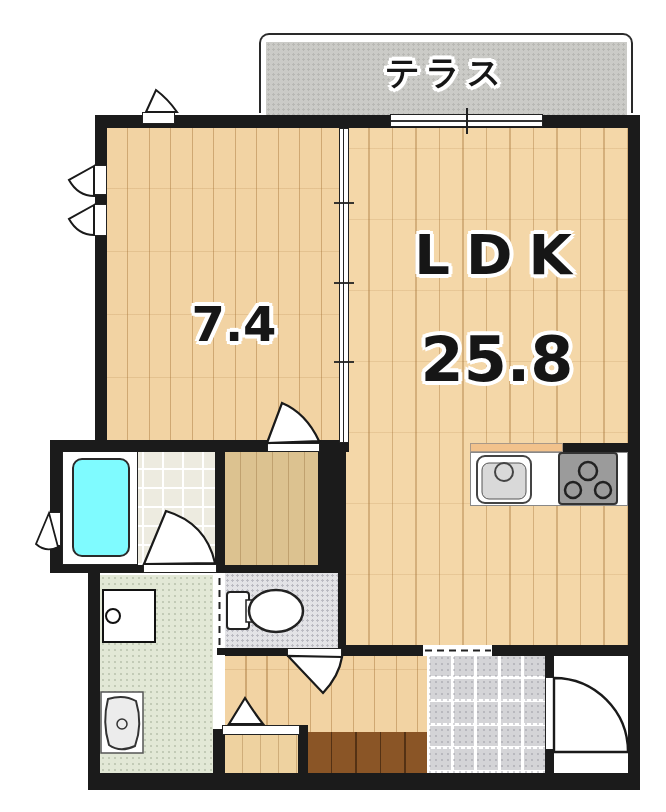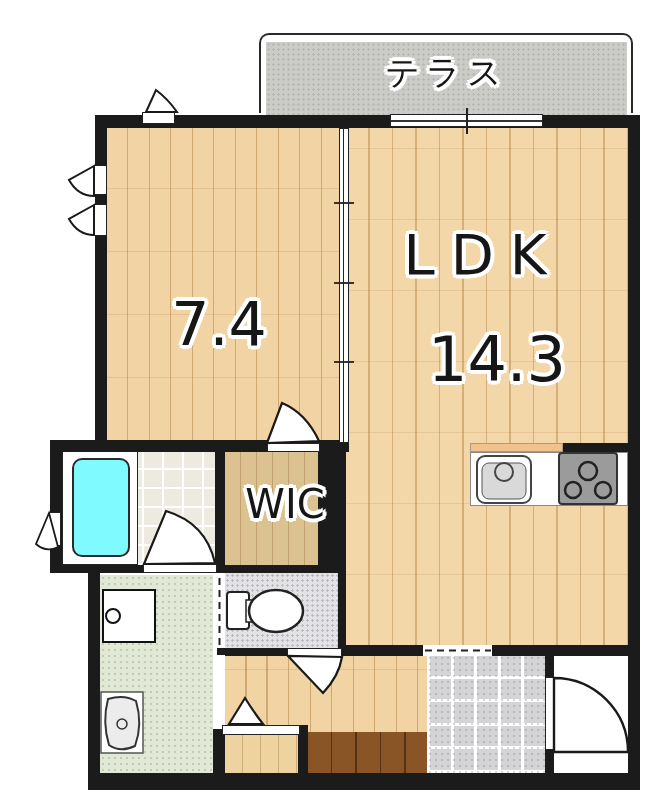--- a/index.html
+++ b/index.html
@@ -33,21 +33,21 @@
   .tile-genkan{background-color:#d4d4d7;
     background-image:
       radial-gradient(rgba(120,120,132,.30) 1px, transparent 1.3px),
       repeating-linear-gradient(90deg,#fff 0 3px, transparent 3px 23.6px),
       repeating-linear-gradient(0deg,#fff 0 3px, transparent 3px 23.6px);
     background-size:6px 6px, auto, auto;}
   .speck-toilet{background-color:#e3e3e6;
     background-image:radial-gradient(rgba(110,110,125,.35) 1px, transparent 1.2px);background-size:5px 5px;}
   .speck-wash{background-color:#e2e8d6;
     background-image:radial-gradient(rgba(120,135,110,.30) 1px, transparent 1.2px);background-size:6px 6px;}
-  .label{position:absolute;font-weight:normal;color:#161616;text-align:center;white-space:nowrap;
+  .label{position:absolute;font-weight:bold;color:#161616;text-align:center;white-space:nowrap;
     text-shadow:-3px -3px 0 #fff,0 -3px 0 #fff,3px -3px 0 #fff,-3px 0 0 #fff,3px 0 0 #fff,
                 -3px 3px 0 #fff,0 3px 0 #fff,3px 3px 0 #fff,-4px 0 0 #fff,4px 0 0 #fff,0 4px 0 #fff,0 -4px 0 #fff;}
   svg.overlay{position:absolute;left:0;top:0;pointer-events:none;}
 </style>
 </head>
 <body>
 
 <div id="plan">
 
   <div class="abs terrace-fill" style="left:266px;top:42px;width:361px;height:73px;"></div>
@@ -151,18 +151,17 @@
     <circle cx="113" cy="616" r="7" fill="#fff" stroke="#111" stroke-width="2"></circle>
 
     <g>
       <rect x="101" y="692" width="42" height="61" fill="#fff" stroke="#555" stroke-width="1.5"></rect>
       <path d="M108,699 Q124,694 136,701 Q143,724 135,746 Q120,753 109,745 Q102,722 108,699 Z" fill="#ececec" stroke="#333" stroke-width="2"></path>
       <circle cx="122" cy="724" r="5" fill="#ececec" stroke="#333" stroke-width="1.5"></circle>
     </g>
   </svg>
 
   <div class="label" style="left:266px;top:54px;width:361px;font-size:34px;line-height:36px;letter-spacing:6px;">テラス</div>
-  <div class="label" style="left:107px;top:293px;width:224px;font-size:60px;line-height:62px;">7.4</div>
-  <div class="label" style="left:346px;top:225px;width:274px;font-size:56px;line-height:60px;letter-spacing:16px;">LDK</div>
-  <div class="label" style="left:346px;top:328px;width:302px;font-size:62px;line-height:64px;">14.3</div>
-  <div class="label" style="left:225px;top:483px;width:120px;font-size:40px;line-height:42px;">WIC</div>
+  <div class="label" style="left:107px;top:293px;width:224px;font-size:48px;line-height:62px;padding-left:15px;">7.4</div>
+  <div class="label" style="left:364px;top:225px;width:274px;font-size:56px;line-height:60px;letter-spacing:16px;">LDK</div>
+  <div class="label" style="left:346px;top:328px;width:302px;font-size:62px;line-height:64px;">25.8</div>
 
 </div>
 
 </body></html>

